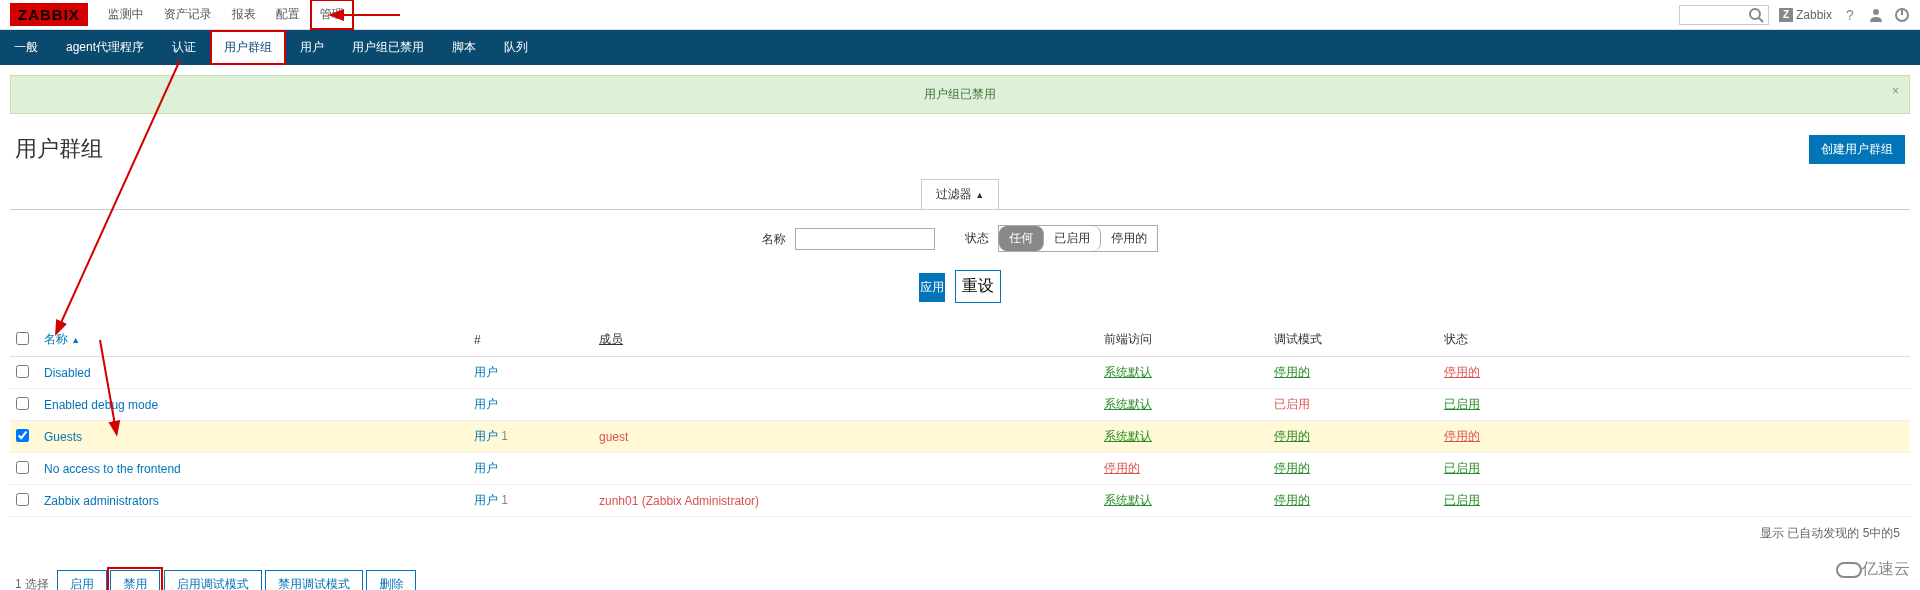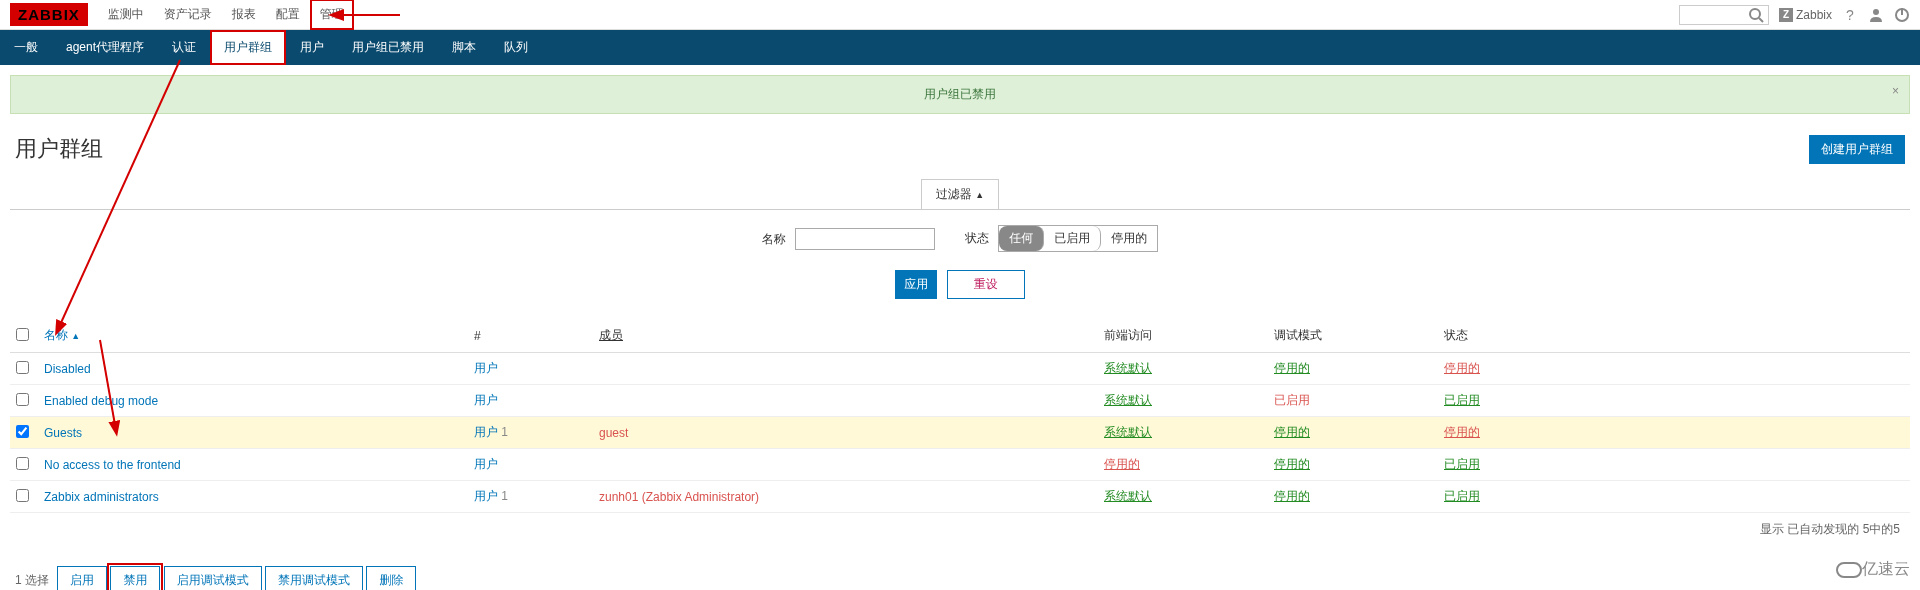--- a/index.html
+++ b/index.html
@@ -38,22 +38,22 @@
 .filter-tab .tri { font-size: 9px; }
 .filter-body { border-top: 1px solid #ccc; padding: 15px 0 10px; margin: 0 10px; }
 .filter-row1 { display: flex; justify-content: center; align-items: center; gap: 30px; }
 .filter-row1 label { margin-right: 6px; }
 .txt-input { width: 140px; height: 22px; border: 1px solid #aaa; padding: 0 4px; }
 .btn-grp { display: inline-flex; border: 1px solid #aaa; }
 .btn-grp span { padding: 4px 10px; cursor: pointer; border-right: 1px solid #aaa; border-radius: 8px; }
 .btn-grp span:last-child { border-right: none; }
 .btn-grp span.sel { background: #888; color: #fff; }
 .filter-row2 { text-align: center; margin-top: 18px; }
-.btn-apply { background: #0275b8; color: #fff; border: 1px solid #0275b8; padding: 5px 8px; cursor: pointer; font-size: 12px; }
-.btn-reset { background: #fff; color: #be185d; border: 1px solid #0275b8; padding: 5px 26px; cursor: pointer; font-size: 12px; margin-left: 6px; }
+.btn-apply { background: #0275b8; color: #fff; border: 1px solid #0275b8; padding: 5px 0; cursor: pointer; font-size: 12px; }
+.btn-reset { background: #fff; color: #000000; border: 1px solid #0275b8; padding: 5px 6px; cursor: pointer; font-size: 16px; margin-left: 6px; }
 
 
 .tbl-wrap { margin: 10px; }
 table { width: 100%; border-collapse: collapse; }
 th { text-align: left; padding: 8px 6px; border-bottom: 1px solid #ddd; font-weight: normal; color: #333; font-size: 12px; }
 td { padding: 7px 6px; border-bottom: 1px solid #eee; font-size: 12px; }
 tr.selrow td { background: #fff9d8; }
 .col-chk { width: 28px; }
 .col-name { width: 430px; }
 .col-num { width: 125px; }

